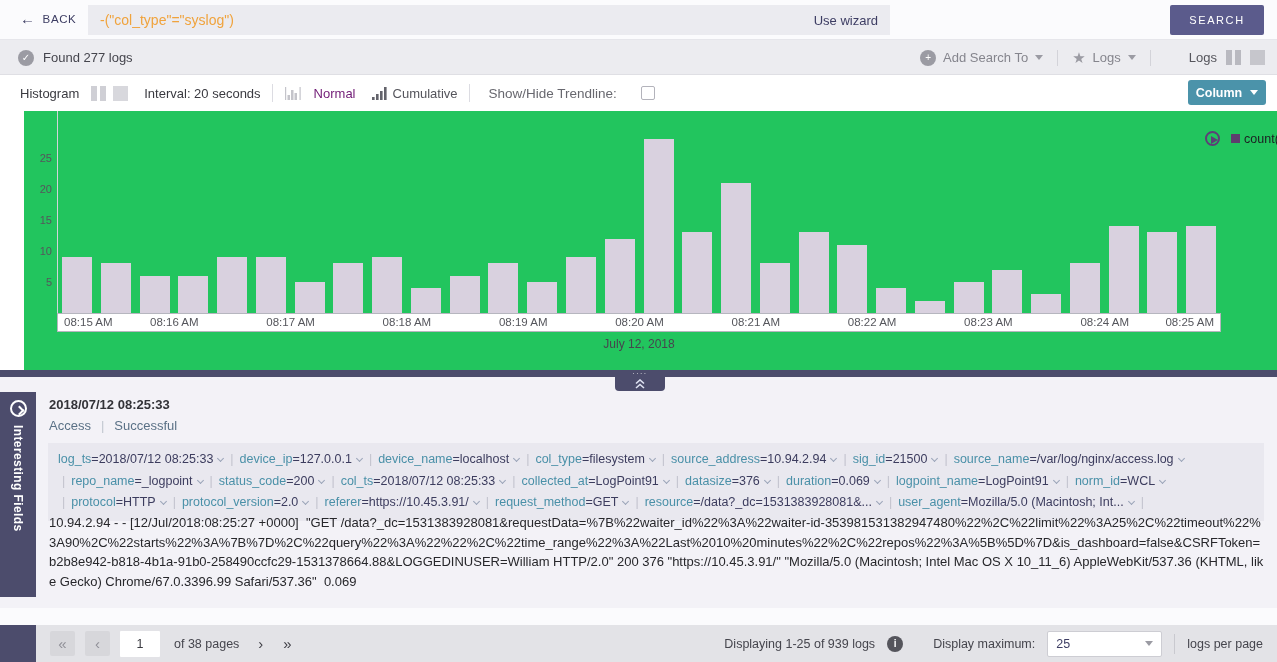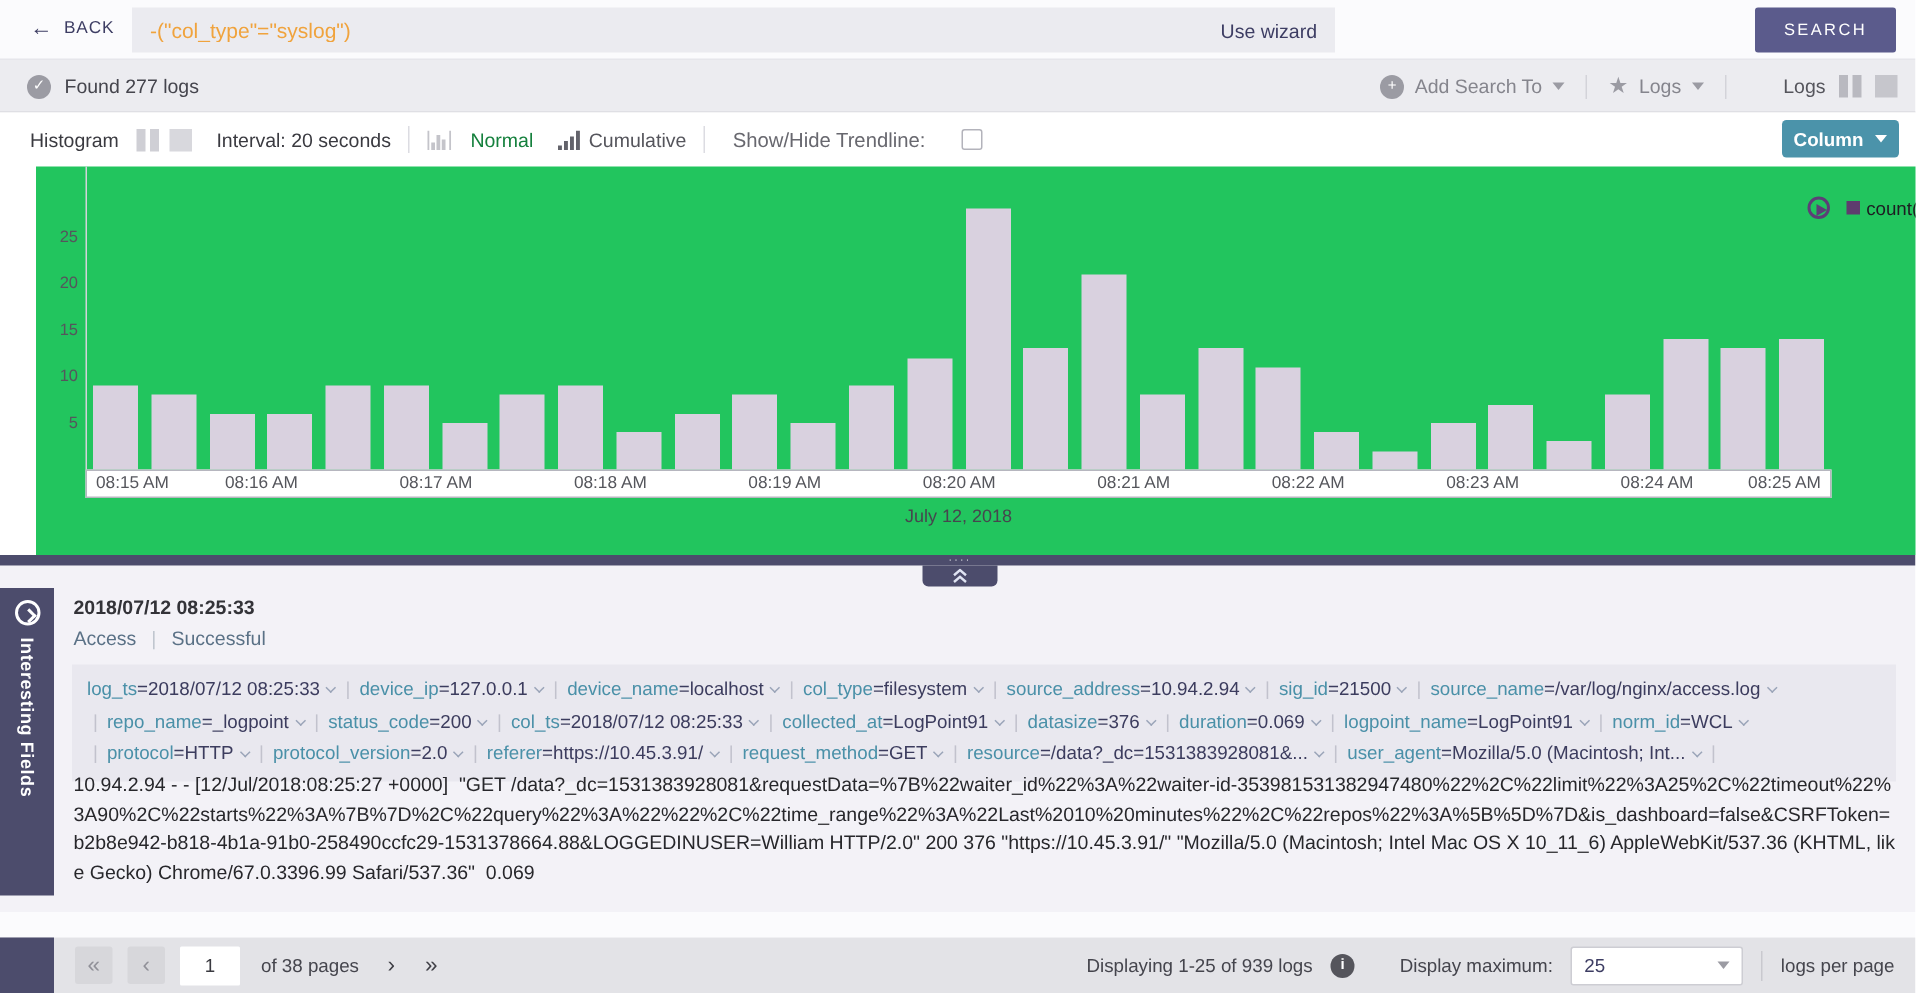--- a/index.html
+++ b/index.html
@@ -39,21 +39,21 @@
   
   .hist-controls { position:absolute; top:75px; left:0; width:1277px; height:36px; background:#fff; display:flex; align-items:center; padding-left:20px; }
   .hc-label { font-size:13px; color:#3a3a40; }
   .hc-toggle { margin-left:12px; display:flex; gap:7px; }
   .hc-toggle .vbars-icon::before,.hc-toggle .vbars-icon::after { background:#cfcfd5; }
   .hc-toggle .solid-icon { background:#d8d8dd; }
   .hc-interval { margin-left:16px; font-size:13px; color:#3a3a40; }
   .hc-sep { width:1px; height:18px; background:#dcdce2; margin:0 11px; }
   .hc-mode { display:flex; align-items:center; gap:6px; cursor:pointer; }
   .hc-mode svg { display:block; }
-  .mode-normal { color:#15803d; font-size:13px;gap:13px; }
+  .mode-normal { color:#701a75; font-size:13px;gap:13px; }
   .mode-cumulative { color:#55555c; font-size:13px; margin-left:16px; }
   .hc-trend { margin-left:8px; display:flex; align-items:center; gap:24px; color:#68686f; font-size:13.5px; }
   .checkbox { width:14px; height:14px; border:1px solid #b3b3bb; background:#fff; border-radius:2px; cursor:pointer; }
   .column-btn { position:absolute; right:11px; top:5px; width:78px; height:25px; background:#4b93aa; border:none; border-radius:3px; color:#fff; font-size:12.5px; font-weight:bold; display:flex; align-items:center; justify-content:center; gap:8px; cursor:pointer; }
   .column-btn .wcaret { width:0;height:0;border-left:4.5px solid transparent;border-right:4.5px solid transparent;border-top:5px solid #fff; }
 
   
   .chart-section { position:absolute; top:111px; left:12px; width:1277px; height:259px; background:#22c55e;margin-left:12px; }
   .legend { position:absolute; right:18px; top:20px; display:flex; align-items:center; gap:11px; }
   .play-circle { width:15px; height:15px; border:2px solid #5d3f77; border-radius:50%; position:relative; cursor:pointer; }

